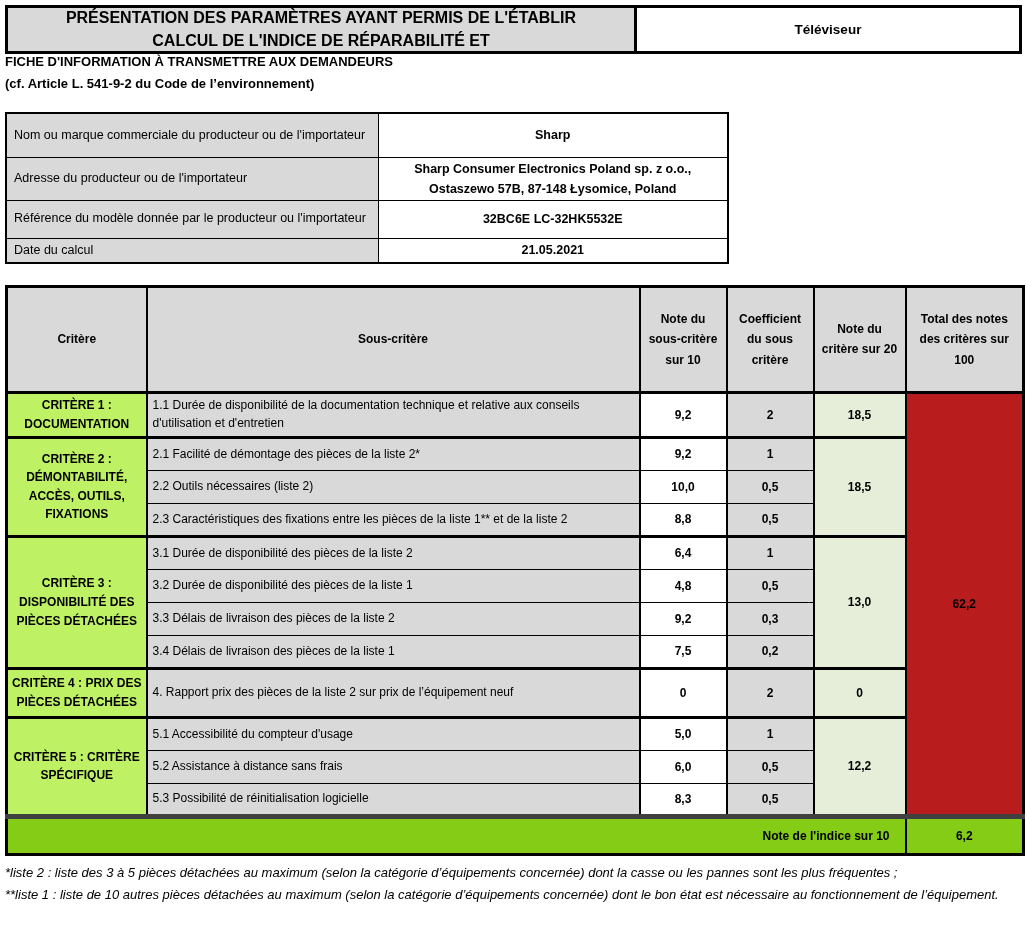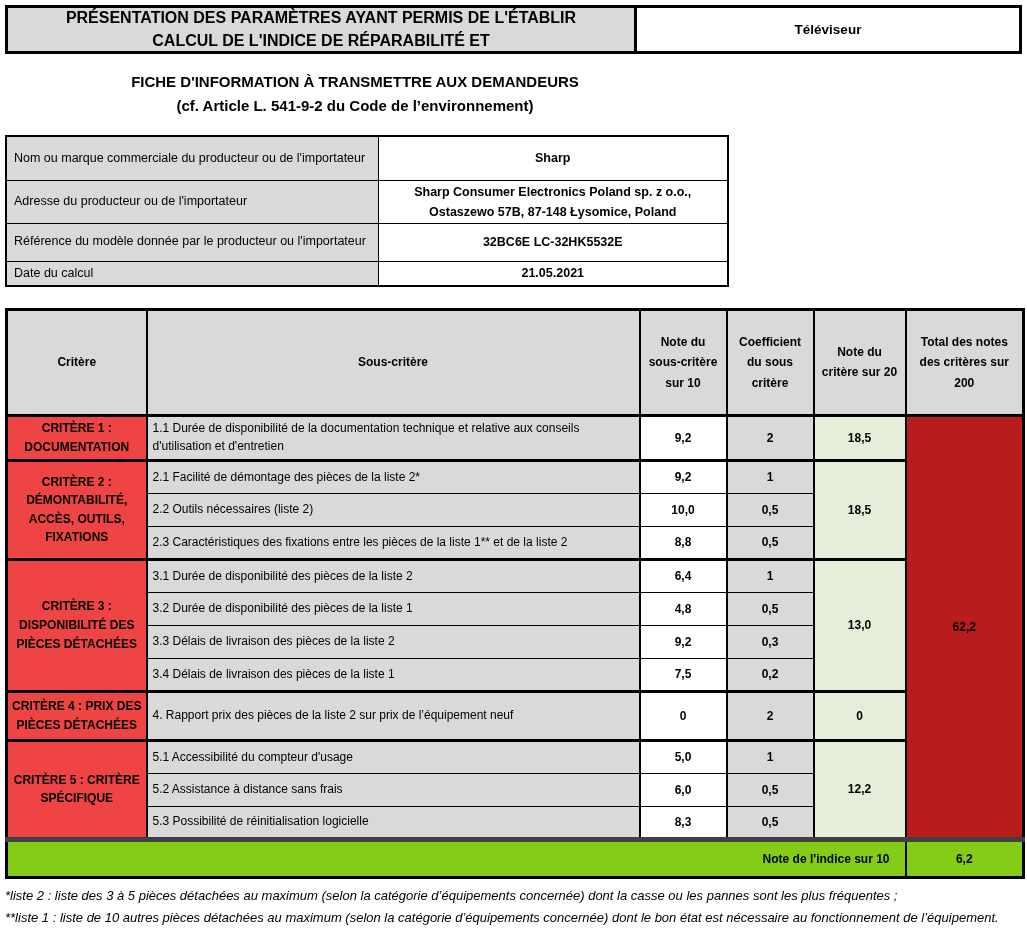--- a/index.html
+++ b/index.html
@@ -18,21 +18,21 @@
     width:629px; background:#d9d9d9; border-right:3px solid #000;
     display:flex; flex-direction:column; justify-content:center;
     text-align:center; font-weight:bold; font-size:16px; line-height:1.4;
   }
   .product-box {
     flex:1; background:#fff; display:flex; align-items:center; justify-content:center;
     font-weight:bold; font-size:13.5px;
   }
 
   
-  .subtitles { width:700px; text-align:center; margin-top:19px; font-weight:bold; font-size:15px; }
+  .subtitles { width:700px; font-weight:bold; font-size:13px; }
   .subtitle-line2 { margin-top:7px; }
 
   
   table { border-collapse:collapse; }
   .info-table { margin-top:21px; border:2px solid #000; table-layout:fixed; width:722px; }
   .info-table td { border:1px solid #000; font-size:12.5px; vertical-align:middle; }
   .info-label { width:372px; background:#d9d9d9; padding:2px 7px; line-height:1.55; }
   .info-value { width:350px; text-align:center; font-weight:bold; white-space:pre-line; line-height:1.6; }
   .ir1 { height:44px; } .ir2 { height:42px; } .ir3 { height:38px; } .ir4 { height:21px; }
 
@@ -41,21 +41,21 @@
   .main-table th, .main-table td {
     border-left:2px solid #000; border-right:2px solid #000;
     font-size:12px; vertical-align:middle; overflow:hidden;
   }
   .main-table th {
     background:#d9d9d9; font-weight:bold; height:106px;
     border-bottom:3px solid #000; text-align:center; line-height:1.7; padding:0 3px;
   }
   .group-start td { border-top:3px solid #000; }
   .sub-row td { border-top:1px solid #000; }
-  .crit-cell { background:#ef4444; font-weight:bold; text-align:center; line-height:1.55; padding:0 2px;margin-top:32px; }
+  .crit-cell { background:#bef264; font-weight:bold; text-align:center; line-height:1.55; padding:0 2px;margin-top:32px; }
   .sous-cell { background:#d9d9d9; padding:2px 5px; line-height:1.45; text-align:left; }
   .note10-cell { background:#ffffff; font-weight:bold; text-align:center; }
   .coef-cell { background:#d9d9d9; font-weight:bold; text-align:center; }
   .note20-cell { background:#e6eeda; font-weight:bold; text-align:center; }
   .total-cell { background:#b91c1c; font-weight:bold; text-align:center; }
   .rh-tall { height:45px; } .rh-std { height:33px; } .rh-big { height:49px; }
 
   .footer-row td { border-top:5px solid #404040; background:#84cc16; height:38px; }
   .footer-label { text-align:right; padding-right:15px; font-weight:bold; font-size:19px; }
   .footer-value { text-align:center; font-weight:bold; font-size:19px; }
@@ -114,21 +114,21 @@
         <col style="width:92px">
         <col style="width:118px">
     </colgroup>
     <thead>
       <tr>
         <th>Critère</th>
         <th>Sous-critère</th>
         <th>Note du sous-critère sur 10</th>
         <th>Coefficient du sous critère</th>
         <th>Note du critère sur 20</th>
-        <th>Total des notes des critères sur 200</th>
+        <th>Total des notes des critères sur 100</th>
       </tr>
     </thead>
     <tbody>
 
       <tr class="group-start rh-tall">
         <td class="crit-cell">CRITÈRE 1 : DOCUMENTATION</td>
         <td class="sous-cell">1.1 Durée de disponibilité de la documentation technique et relative aux conseils d'utilisation et d'entretien</td>
         <td class="note10-cell">9,2</td>
         <td class="coef-cell">2</td>
         <td class="note20-cell">18,5</td>

